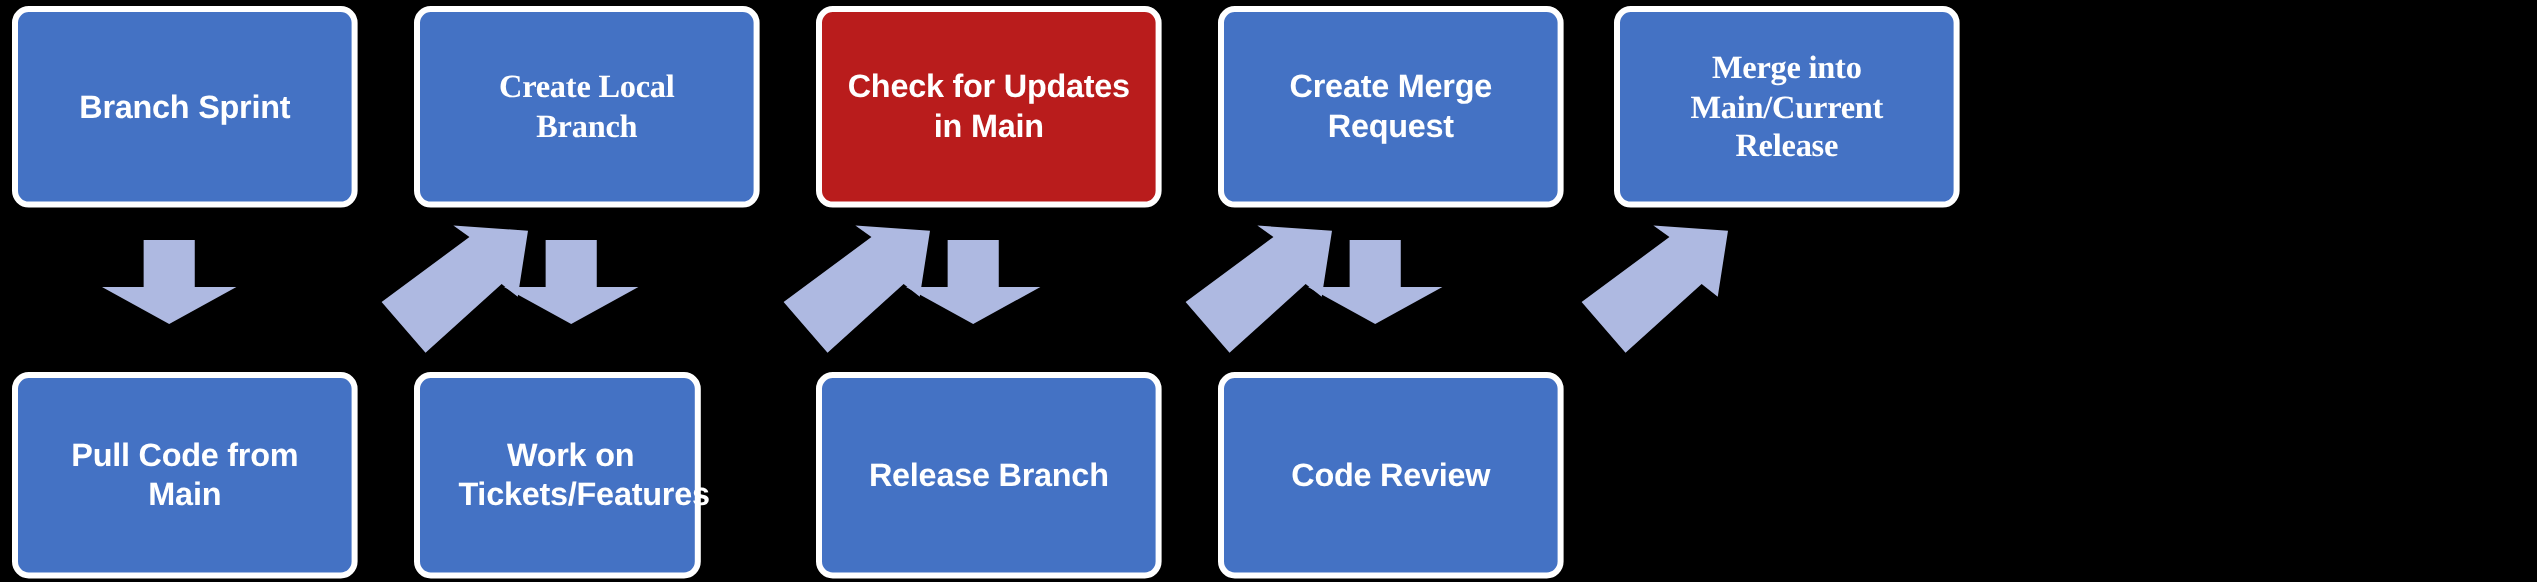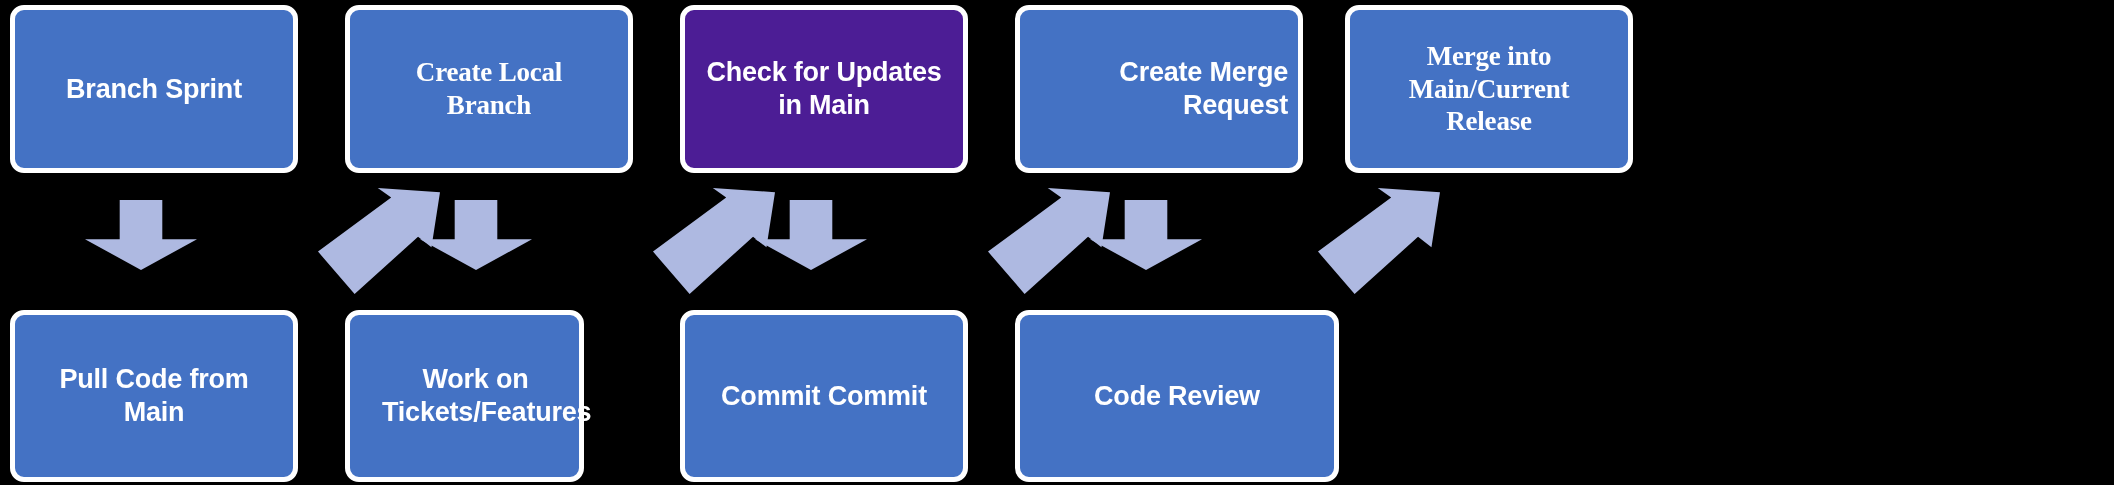--- a/index.html
+++ b/index.html
@@ -52,26 +52,26 @@
 <body>
 
 <div id="canvas">
     <div class="node" style="left: 10px; top: 5px; width: 288px; height: 168px; background: rgb(68, 114, 196); border-color: rgb(255, 255, 255); color: rgb(255, 255, 255);"><span class="node-label">Branch Sprint</span></div>
     <div class="node" style="left: 10px; top: 310px; width: 288px; height: 172px; background: rgb(68, 114, 196); border-color: rgb(255, 255, 255); color: rgb(255, 255, 255);"><span class="node-label">Pull Code from
 Main</span></div>
     <div class="node" style="left: 345px; top: 5px; width: 288px; height: 168px; background: rgb(68, 114, 196); border-color: rgb(255, 255, 255); color: rgb(255, 255, 255); font-family: Liberation Serif, serif;"><span class="node-label">Create Local
 Branch</span></div>
     <div class="node" style="left: 345px; top: 310px; width: 239px; height: 172px; background: rgb(68, 114, 196); border-color: rgb(255, 255, 255); color: rgb(255, 255, 255); padding-left: 32px;"><span class="node-label">Work on
 Tickets/Features</span></div>
-    <div class="node" style="left: 680px; top: 5px; width: 288px; height: 168px; background: #4c1d95; border-color: rgb(255, 255, 255); color: rgb(255, 255, 255);"><span class="node-label">Check for Updates
+    <div class="node" style="left: 680px; top: 5px; width: 288px; height: 168px; background: #b91c1c; border-color: rgb(255, 255, 255); color: rgb(255, 255, 255);"><span class="node-label">Check for Updates
 in Main</span></div>
-    <div class="node" style="left: 680px; top: 310px; width: 288px; height: 172px; background: rgb(68, 114, 196); border-color: rgb(255, 255, 255); color: rgb(255, 255, 255);"><span class="node-label">Commit Commit</span></div>
-    <div class="node" style="left: 1015px; top: 5px; width: 288px; height: 168px; background: rgb(68, 114, 196); border-color: rgb(255, 255, 255); color: rgb(255, 255, 255); text-align: right;"><span class="node-label">Create Merge
+    <div class="node" style="left: 680px; top: 310px; width: 288px; height: 172px; background: rgb(68, 114, 196); border-color: rgb(255, 255, 255); color: rgb(255, 255, 255);"><span class="node-label">Release Branch</span></div>
+    <div class="node" style="left: 1015px; top: 5px; width: 288px; height: 168px; background: rgb(68, 114, 196); border-color: rgb(255, 255, 255); color: rgb(255, 255, 255);"><span class="node-label">Create Merge
 Request</span></div>
-    <div class="node" style="left: 1015px; top: 310px; width: 324px; height: 172px; background: rgb(68, 114, 196); border-color: rgb(255, 255, 255); color: rgb(255, 255, 255);"><span class="node-label">Code Review</span></div>
+    <div class="node" style="left: 1015px; top: 310px; width: 288px; height: 172px; background: rgb(68, 114, 196); border-color: rgb(255, 255, 255); color: rgb(255, 255, 255);"><span class="node-label">Code Review</span></div>
     <div class="node" style="left: 1345px; top: 5px; width: 288px; height: 168px; background: rgb(68, 114, 196); border-color: rgb(255, 255, 255); color: rgb(255, 255, 255); font-family: Liberation Serif, serif;"><span class="node-label">Merge into
 Main/Current
 Release</span></div>
     <div class="arrow" style="left: 85px; top: 200px; width: 112px; height: 70px;">
       <svg width="112" height="70" viewBox="0 0 112 70">
         <polygon points="34.7,0.0 77.3,0.0 77.3,39.2 112.0,39.2 56.0,70.0 0.0,39.2 34.7,39.2" fill="#AEB9E1"></polygon>
       </svg>
     </div>
     <div class="arrow" style="left: 318px; top: 188px; width: 122px; height: 106px;">
       <svg width="122" height="106" viewBox="0 0 1 1" preserveAspectRatio="none">

